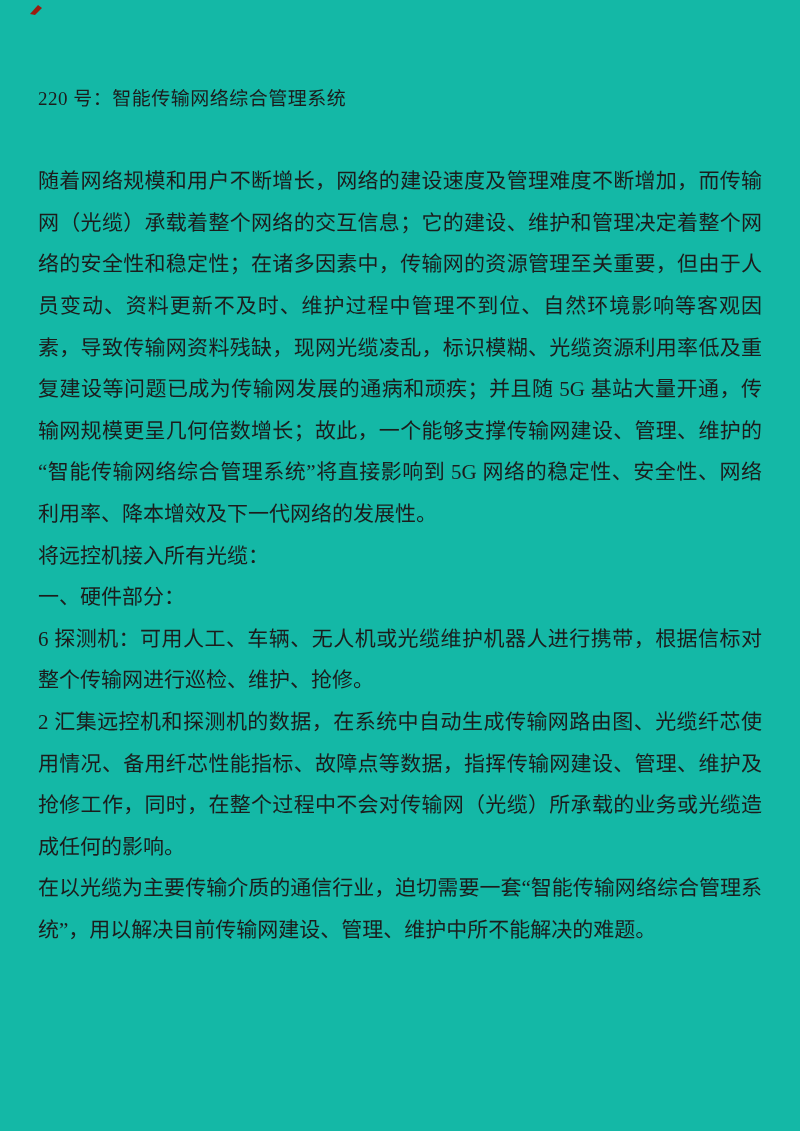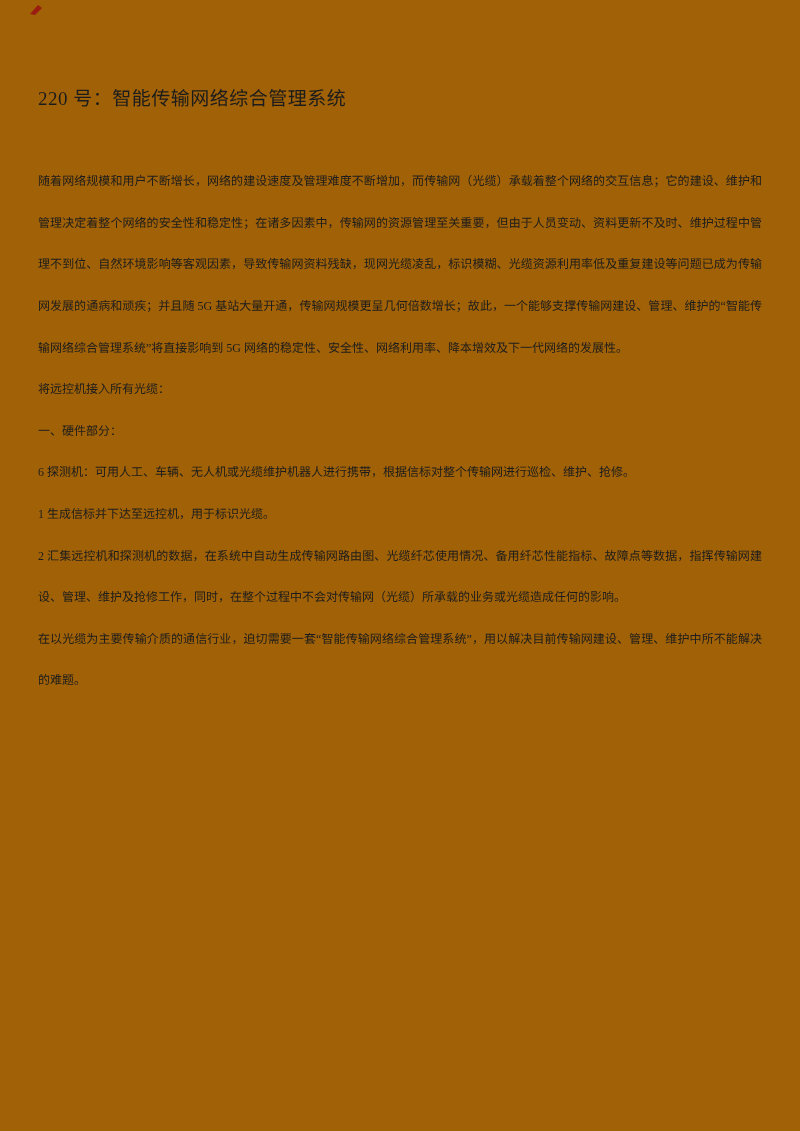--- a/index.html
+++ b/index.html
@@ -6,21 +6,21 @@
   html, body {
     width: 800px;
     height: 1131px;
     background: #ffffff;
     font-family: "Liberation Serif", "DejaVu Serif", serif;
   }
   .page {
     position: relative;
     width: 800px;
     height: 1131px;
-    background: #a16207;
+    background: #14b8a6;
     overflow: hidden;
     color: #1c1c1c;
   }
   .corner-mark {
     position: absolute;
     left: 29px;
     top: 4px;
     width: 14px;
     height: 12px;
   }
@@ -33,21 +33,21 @@
   }
   .doc-title {
     font-size: 19px;
     font-weight: normal;
     line-height: 41.6px;
     margin-bottom: 41.6px;
     letter-spacing: 0.5px;
     color: #1c1c1c;
   }
   .doc-paragraphs p {
-    font-size: 12px;
+    font-size: 21px;
     line-height: 41.6px;
     text-align: justify;
     text-align-last: left;
     overflow-wrap: break-word;
     color: #1c1c1c;
   }
 </style>
 </head>
 <body>
 
@@ -58,19 +58,18 @@
   </svg>
 
   <div class="doc-body">
     <h1 class="doc-title">220 号：智能传输网络综合管理系统</h1>
 
     <div class="doc-paragraphs">
       <p>随着网络规模和用户不断增长，网络的建设速度及管理难度不断增加，而传输网（光缆）承载着整个网络的交互信息；它的建设、维护和管理决定着整个网络的安全性和稳定性；在诸多因素中，传输网的资源管理至关重要，但由于人员变动、资料更新不及时、维护过程中管理不到位、自然环境影响等客观因素，导致传输网资料残缺，现网光缆凌乱，标识模糊、光缆资源利用率低及重复建设等问题已成为传输网发展的通病和顽疾；并且随 5G 基站大量开通，传输网规模更呈几何倍数增长；故此，一个能够支撑传输网建设、管理、维护的“智能传输网络综合管理系统”将直接影响到 5G 网络的稳定性、安全性、网络利用率、降本增效及下一代网络的发展性。</p>
       <p>将远控机接入所有光缆：</p>
       <p>一、硬件部分：</p>
       <p>6 探测机：可用人工、车辆、无人机或光缆维护机器人进行携带，根据信标对整个传输网进行巡检、维护、抢修。</p>
-      <p>1 生成信标并下达至远控机，用于标识光缆。</p>
       <p>2 汇集远控机和探测机的数据，在系统中自动生成传输网路由图、光缆纤芯使用情况、备用纤芯性能指标、故障点等数据，指挥传输网建设、管理、维护及抢修工作，同时，在整个过程中不会对传输网（光缆）所承载的业务或光缆造成任何的影响。</p>
       <p>在以光缆为主要传输介质的通信行业，迫切需要一套“智能传输网络综合管理系统”，用以解决目前传输网建设、管理、维护中所不能解决的难题。</p>
     </div>
   </div>
 
 </div>
 
 </body></html>

